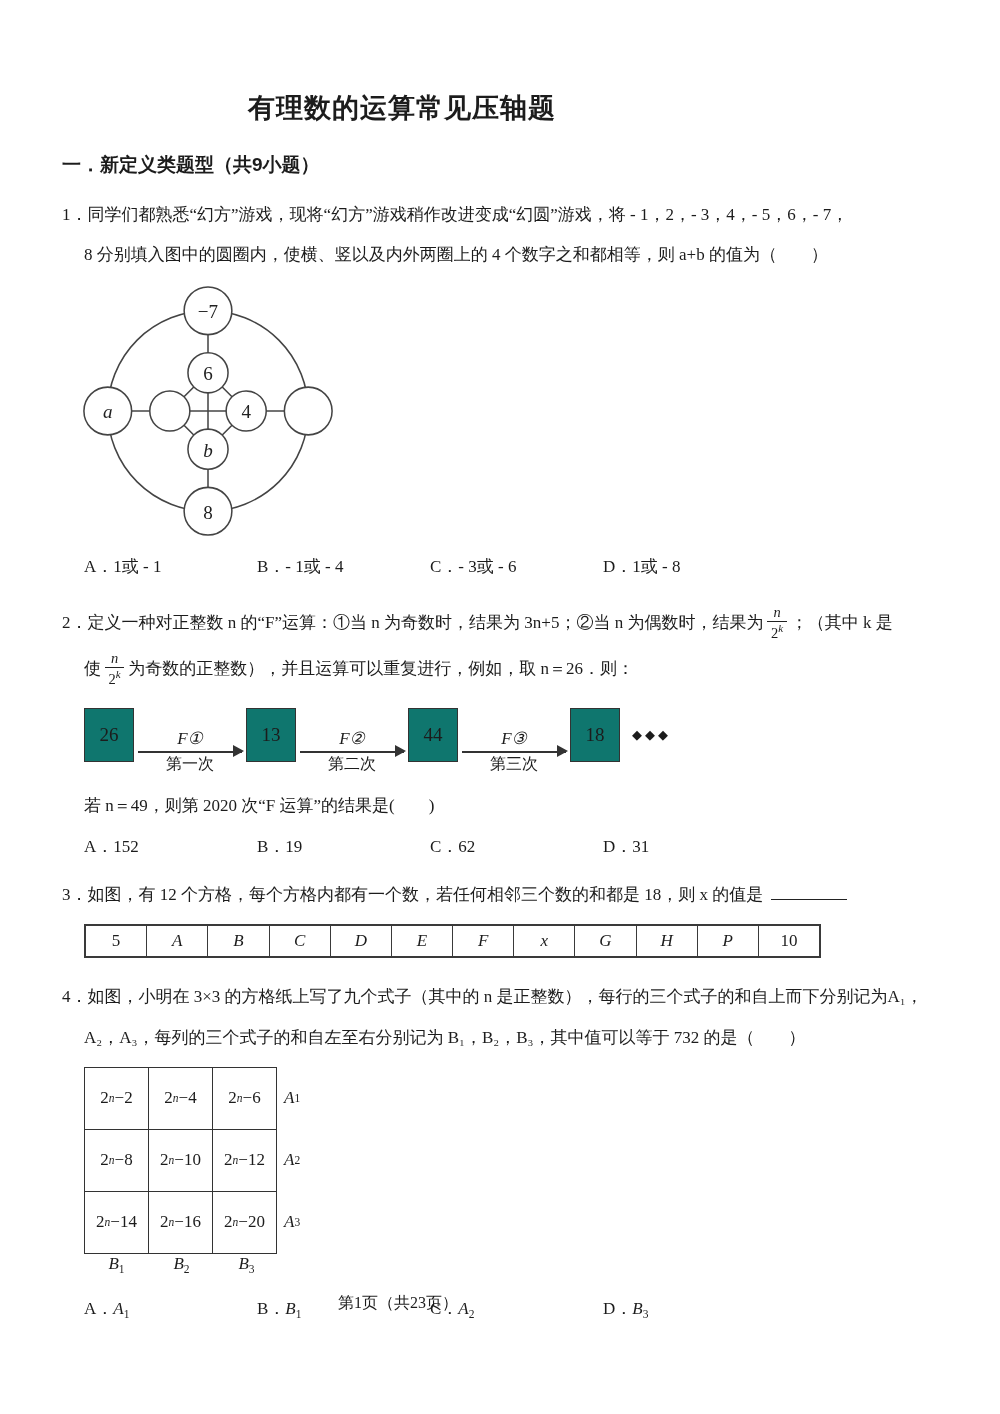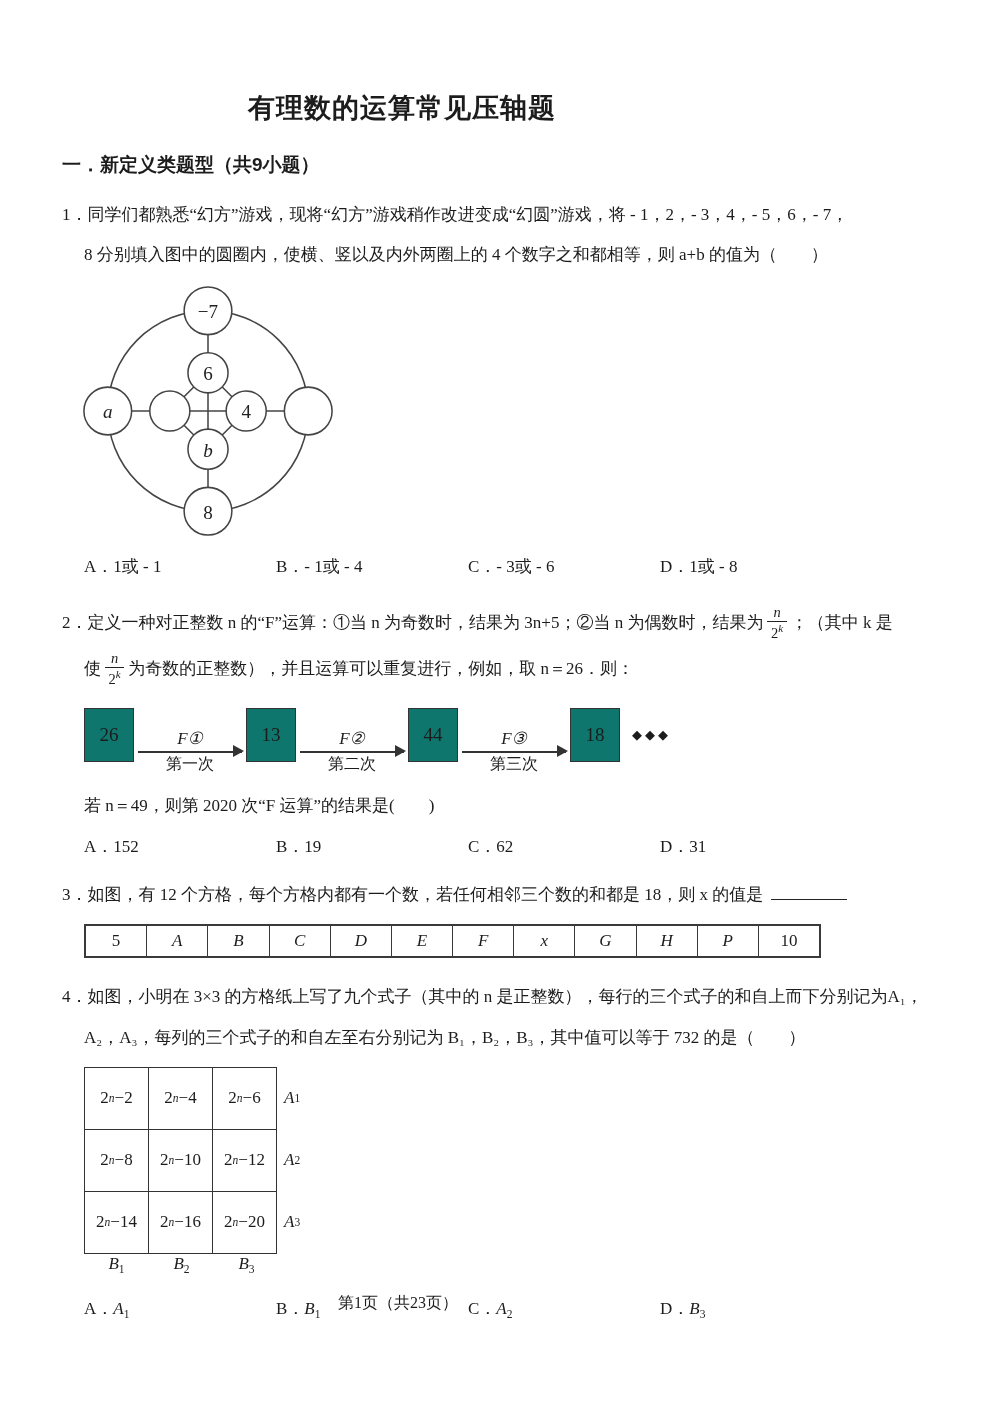--- a/index.html
+++ b/index.html
@@ -10,21 +10,21 @@
   .page { box-sizing:border-box; width:792px; height:1414px; padding:90px 50px 0 62px; position:relative; }
 
   .title { font-family:"Liberation Sans","DejaVu Sans",sans-serif; font-size:27px; font-weight:700;
            text-align:center; margin:0 0 26px; letter-spacing:1px; }
   .section { font-family:"Liberation Sans","DejaVu Sans",sans-serif; font-size:19px; font-weight:700;
              margin:0 0 26px; }
 
   .pline { font-size:17px; margin:0 0 19px; white-space:nowrap; line-height:1.25; }
   .indent { padding-left:22px; }
 
-  .options { display:flex; padding-left:22px; margin:2px 0 26px; font-size:17px; white-space:nowrap;gap:19px; }
+  .options { display:flex; padding-left:22px; margin:2px 0 26px; font-size:17px; white-space:nowrap; }
   .option { width:173px; flex:none; }
   .it { font-style:italic; }
   sub { font-size:11.5px; }
 
   
   .diagram1 { margin:2px 0 14px 20px; }
   .diagram1 text { font-size:20px; fill:#222; font-family:"Liberation Serif","DejaVu Serif",serif; }
 
   
   .frac-line { display:flex; align-items:center; margin:0 0 8px; white-space:nowrap; font-size:17px; }

